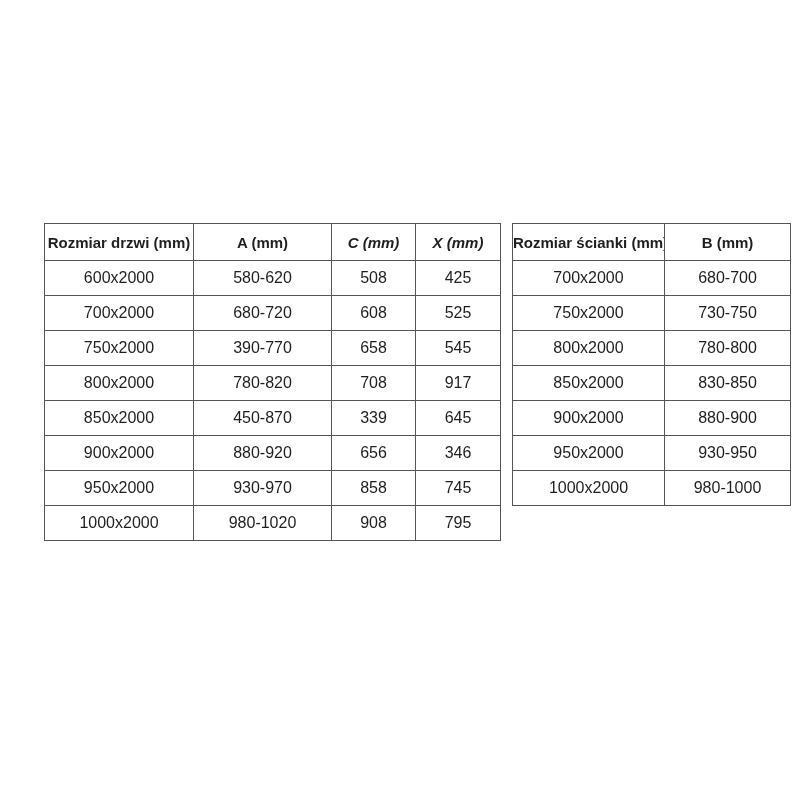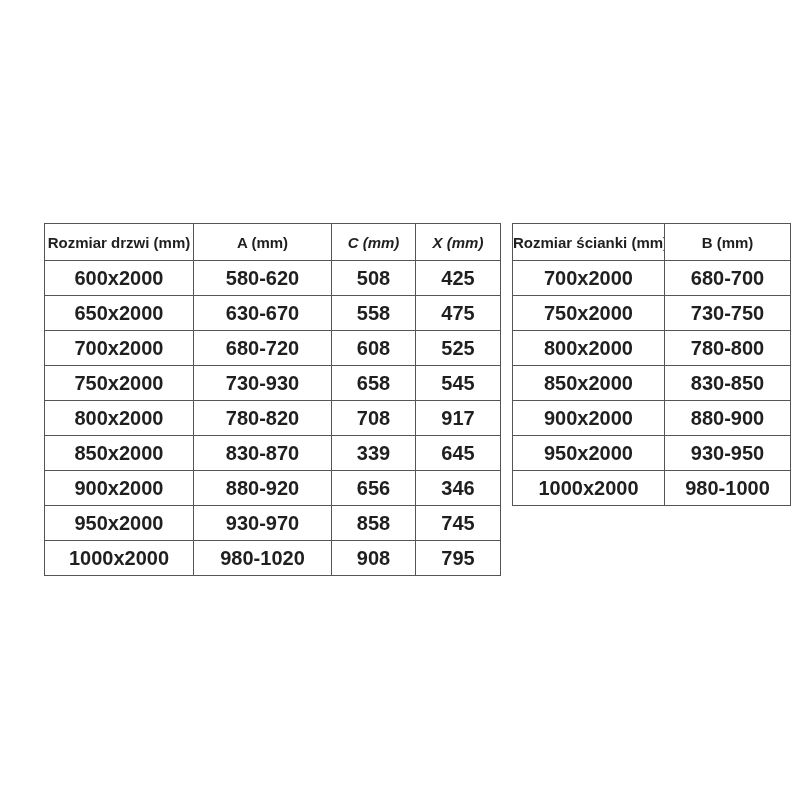--- a/index.html
+++ b/index.html
@@ -31,22 +31,22 @@
     overflow: hidden;
     white-space: nowrap;
   }
   table.spec th {
     height: 36px;
     font-size: 15px;
     font-weight: bold;
   }
   table.spec td {
     height: 34px;
-    font-size: 20px;
-    font-weight: bold;
+    font-size: 16px;
+    font-weight: normal;
   }
   .t-doors { left: 20px;  top: 223px; width: 452px; margin-left: 24px; }
   .t-wall  { left: 512px; top: 223px; width: 276px; }
 
   .t-doors th:nth-child(1) { width: 148px; }
   .t-doors th:nth-child(2) { width: 137px; }
   .t-doors th:nth-child(3) { width: 83px; font-style: italic; }
   .t-doors th:nth-child(4) { width: 84px; font-style: italic; }
 
   .t-wall th:nth-child(1) { width: 151px; }
@@ -66,46 +66,40 @@
         </tr>
       </thead>
       <tbody>
         <tr>
           <td>600x2000</td>
           <td>580-620</td>
           <td>508</td>
           <td>425</td>
         </tr>
         <tr>
-          <td>650x2000</td>
-          <td>630-670</td>
-          <td>558</td>
-          <td>475</td>
-        </tr>
-        <tr>
           <td>700x2000</td>
           <td>680-720</td>
           <td>608</td>
           <td>525</td>
         </tr>
         <tr>
           <td>750x2000</td>
-          <td>730-930</td>
+          <td>390-770</td>
           <td>658</td>
           <td>545</td>
         </tr>
         <tr>
           <td>800x2000</td>
           <td>780-820</td>
           <td>708</td>
           <td>917</td>
         </tr>
         <tr>
           <td>850x2000</td>
-          <td>830-870</td>
+          <td>450-870</td>
           <td>339</td>
           <td>645</td>
         </tr>
         <tr>
           <td>900x2000</td>
           <td>880-920</td>
           <td>656</td>
           <td>346</td>
         </tr>
         <tr>

